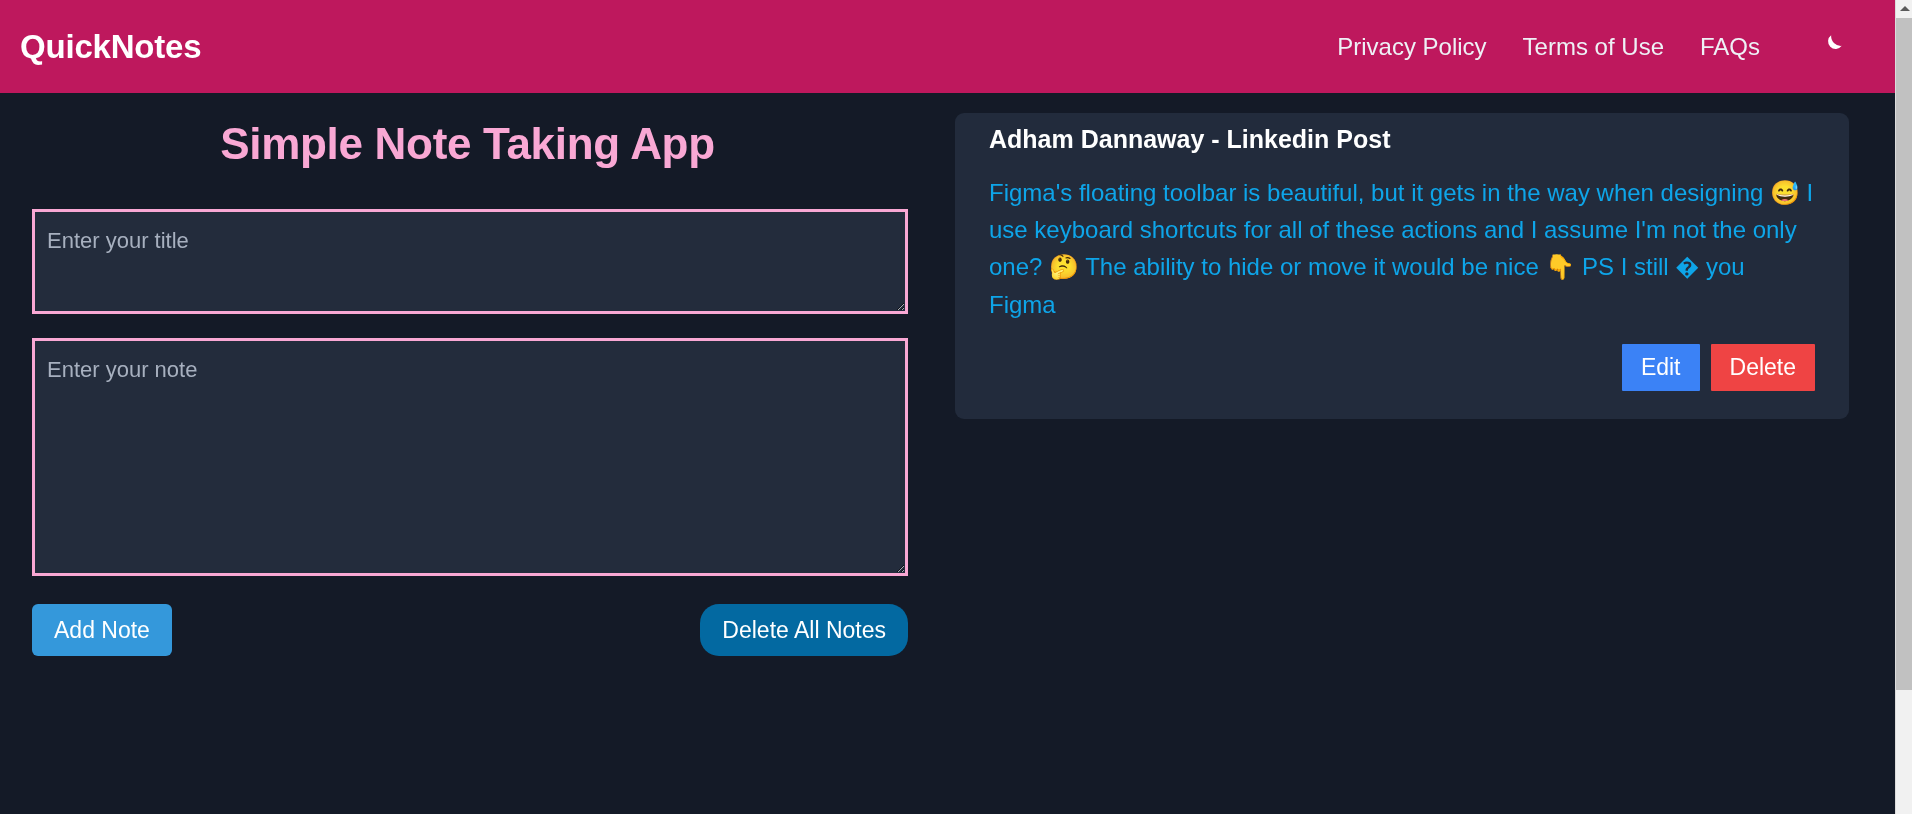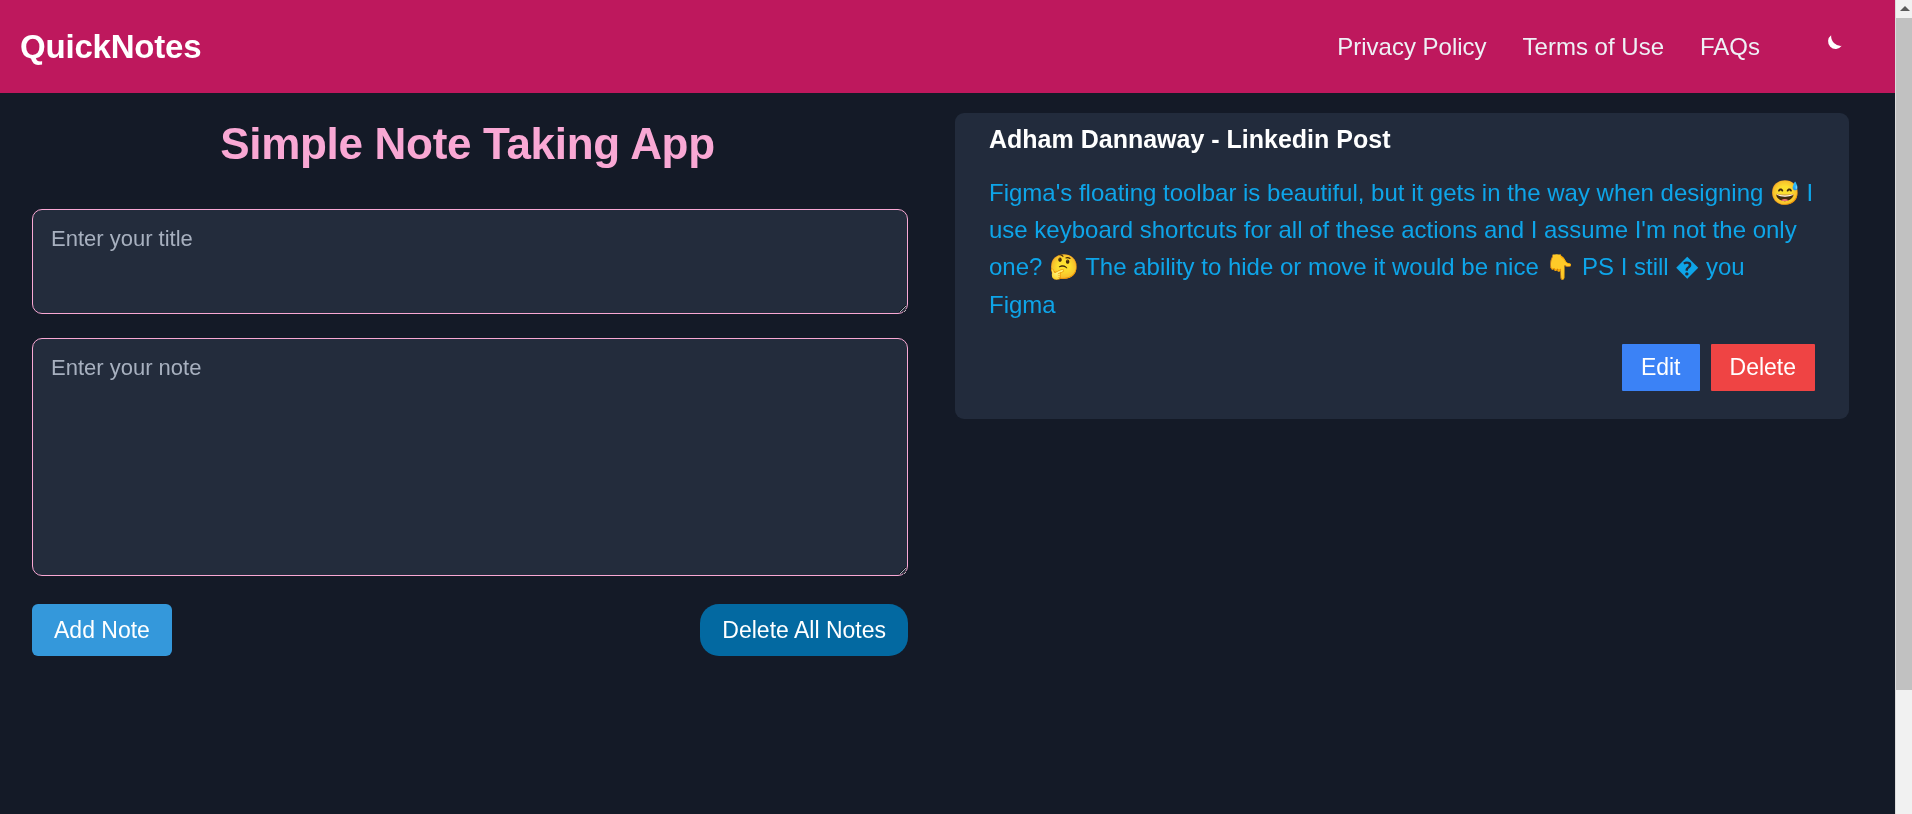--- a/index.html
+++ b/index.html
@@ -93,26 +93,26 @@
     text-align: center;
     margin-top: 26px;
     margin-bottom: 0;
     letter-spacing: -0.3px;
   }
 
   .note-field {
     display: block;
     width: 876px;
     background: #232c3c;
-    border: 1px solid #f9a8d4;
-    border-radius: 10px;
+    border: 3px solid #f9a8d4;
+    border-radius: 0;
     color: #e8ecf3;
     font-family: "Liberation Sans", sans-serif;
     font-size: 22px;
-    padding: 16px 18px;
+    padding: 16px 12px;
     resize: vertical;
     outline: none;
   }
 
   .note-field::placeholder { color: #a7b0bf; }
 
   #title-field {
     height: 105px;
     margin-top: 40px;
   }

